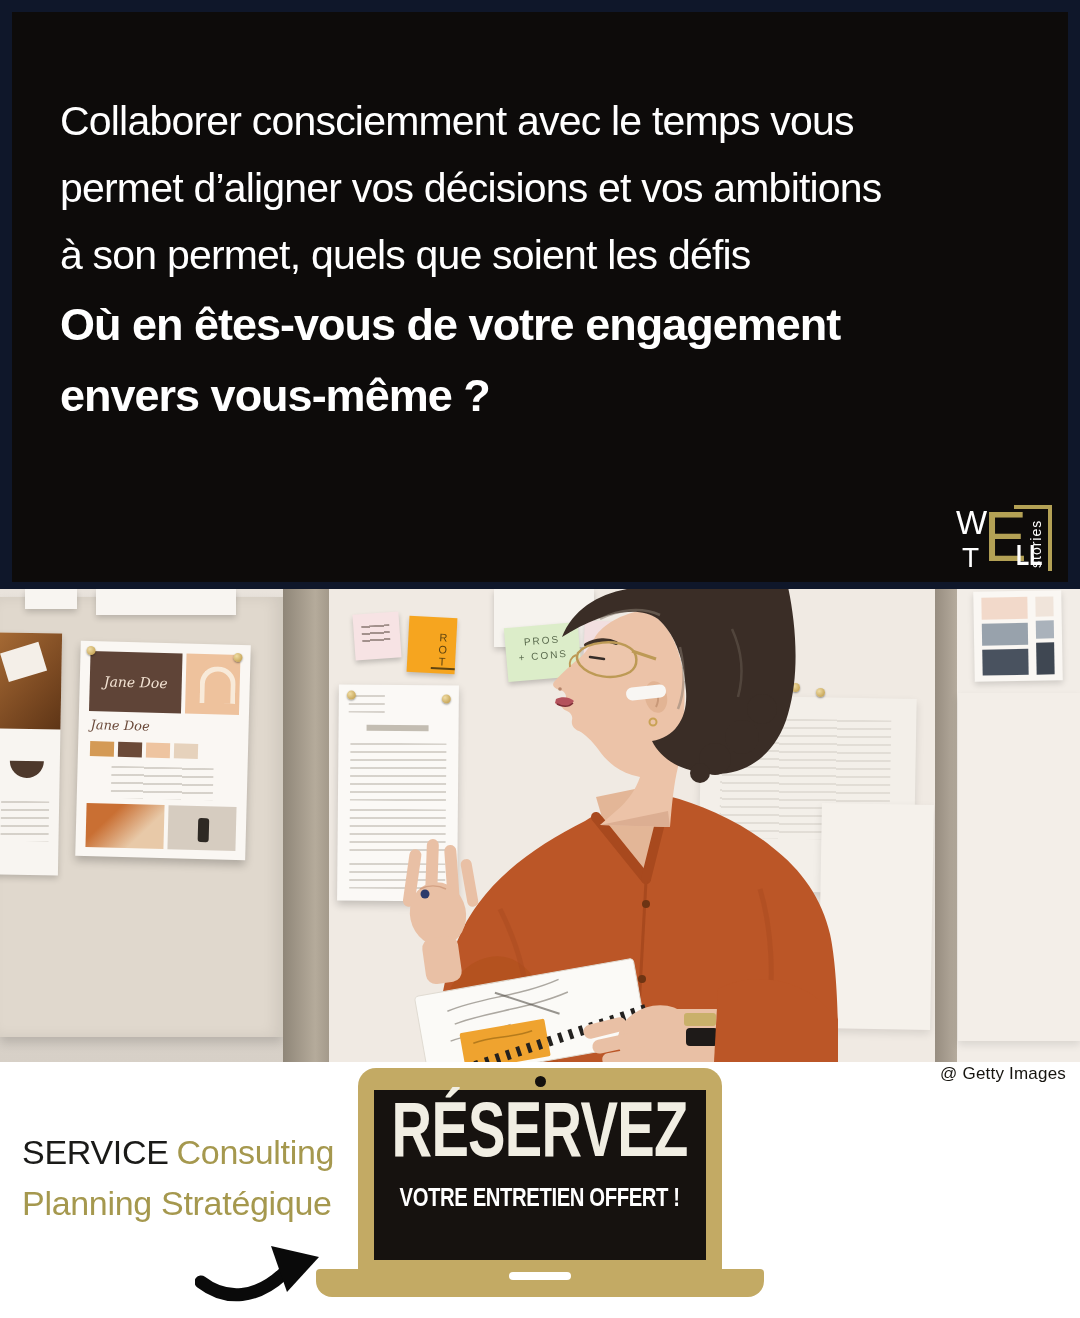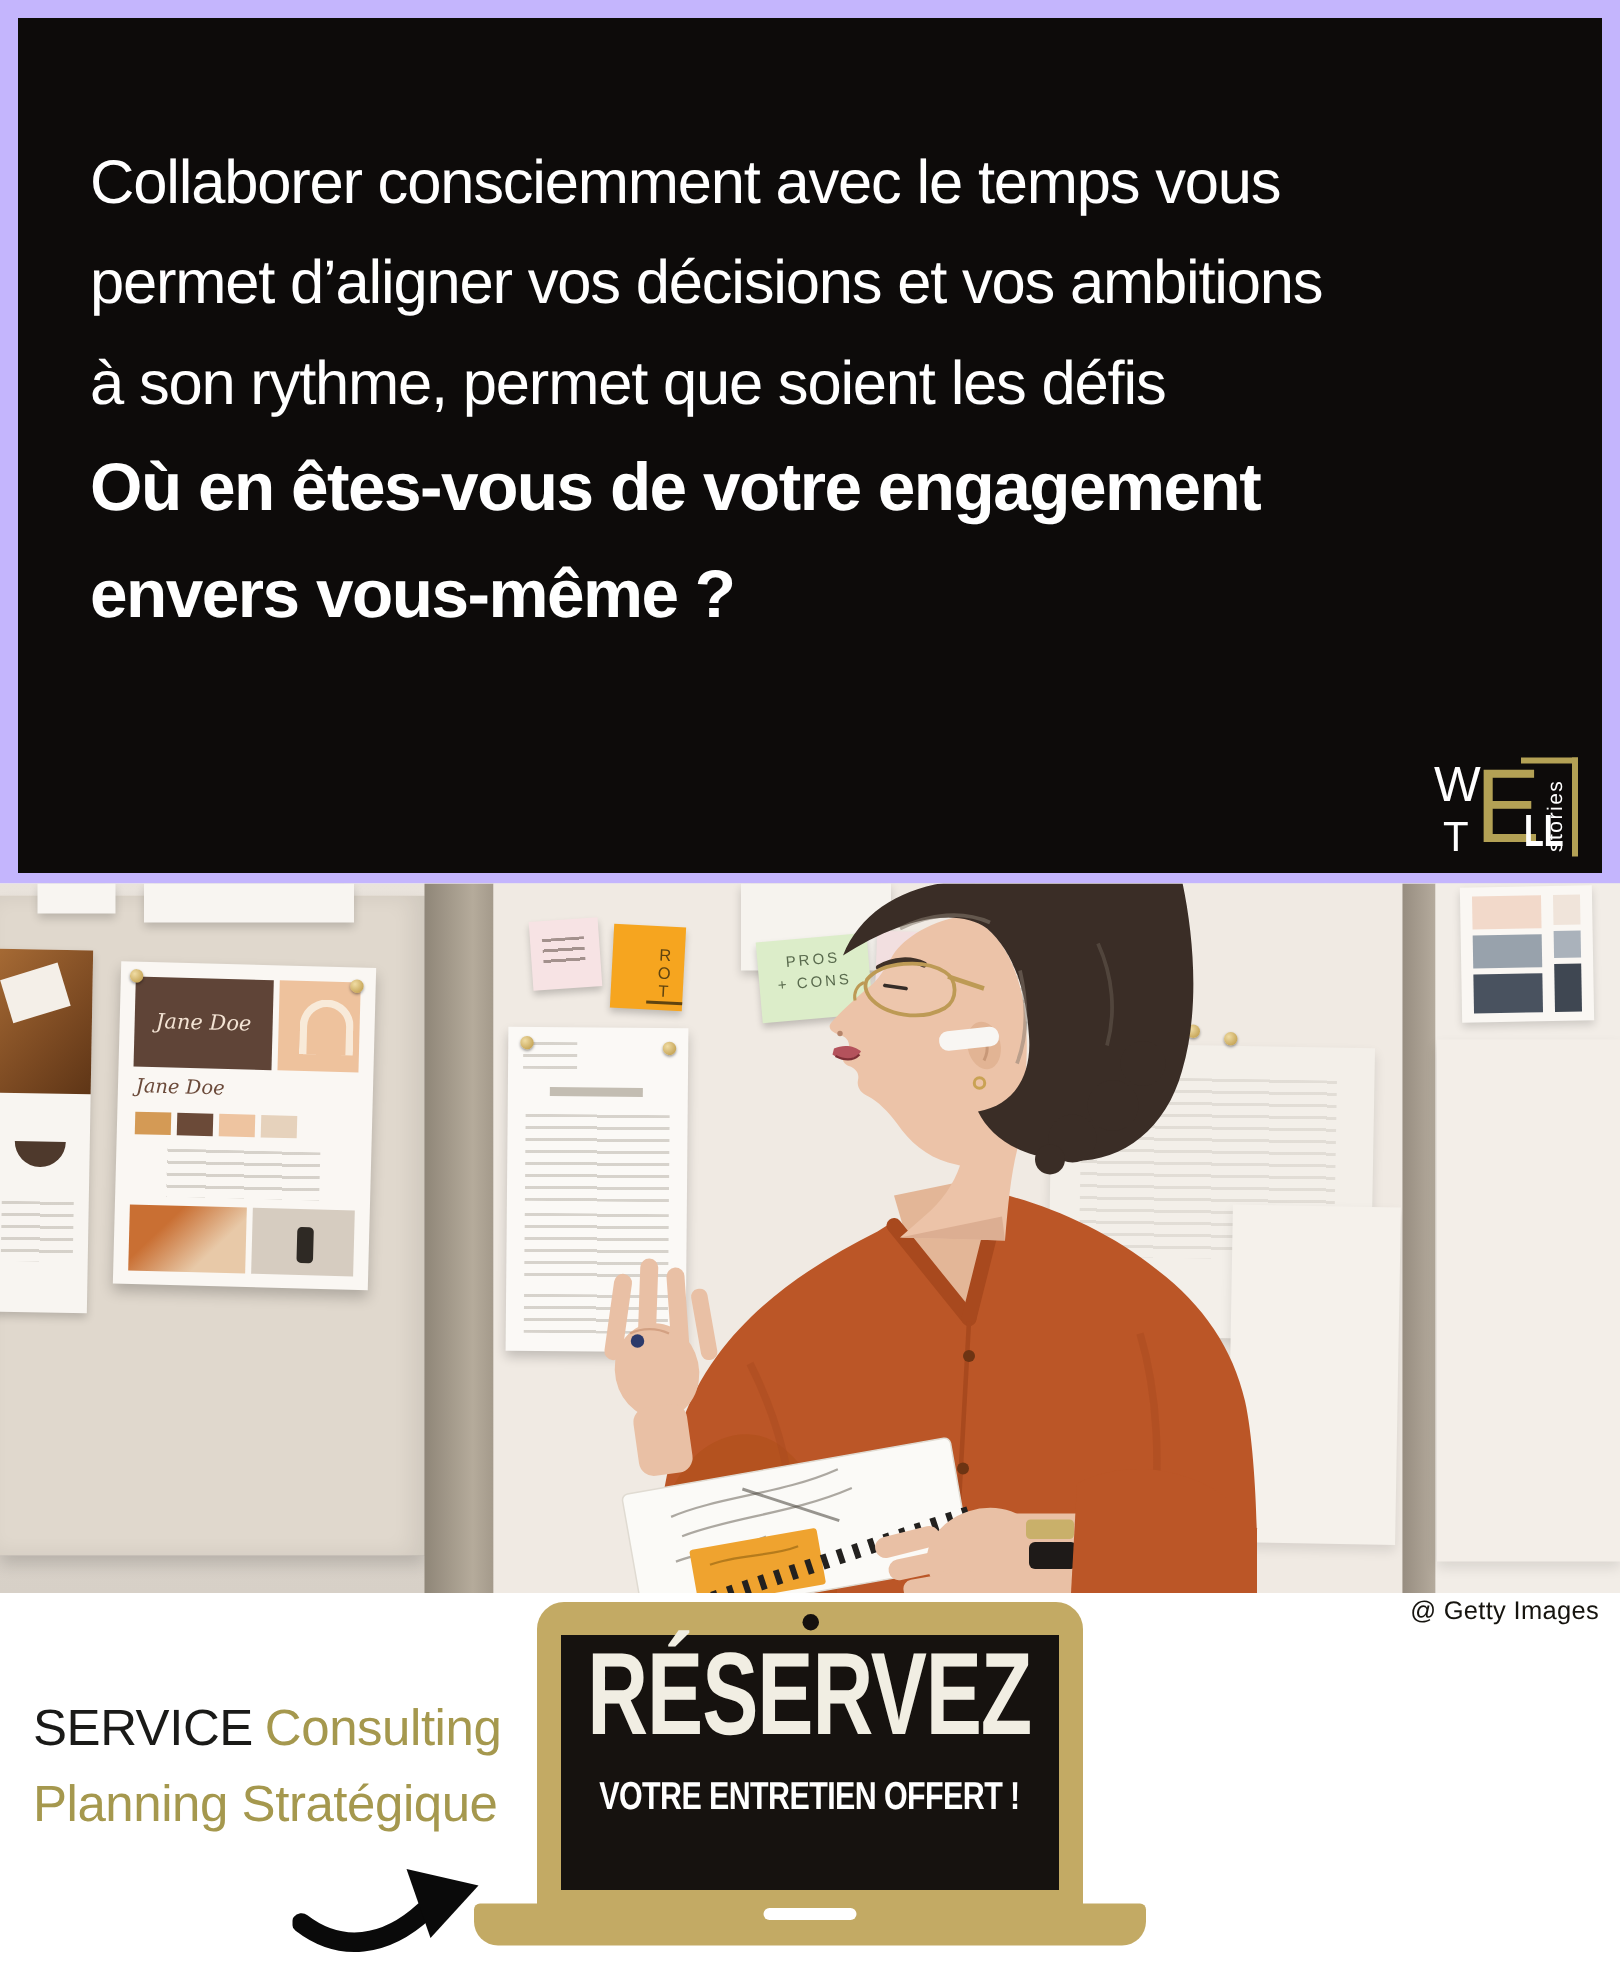--- a/index.html
+++ b/index.html
@@ -1,19 +1,19 @@
 <!DOCTYPE html>
 <html><head>
 <meta charset="utf-8">
 <style>
   html,body{margin:0;padding:0;background:#ffffff;}
   #page{position:relative;width:1080px;height:1318px;overflow:hidden;background:#ffffff;
         font-family:"Liberation Sans",sans-serif;}
   
-  .quote-frame{position:absolute;left:0;top:0;width:1080px;height:589px;background:#c4b5fd;}
+  .quote-frame{position:absolute;left:0;top:0;width:1080px;height:589px;background:#0f172a;}
   .quote-box{position:absolute;left:12px;top:12px;width:1056px;height:570px;background:#0d0b0a;}
   .quote-text{position:absolute;left:48px;top:76px;white-space:nowrap;}
   .quote-text p{margin:0;color:#ffffff;font-size:41px;line-height:67px;letter-spacing:-0.8px;font-weight:400;}
   .quote-text p.q-bold{font-size:45px;line-height:71px;font-weight:700;letter-spacing:-1px;}
   .quote-text p.q-bold:first-of-type{margin-top:4px;}
   
   .logo{position:absolute;right:16px;bottom:4px;width:96px;height:76px;}
   .logo span{position:absolute;color:#fff;line-height:1;}
   .logo .lg-w{left:0;top:4px;font-size:33px;}
   .logo .lg-t{left:6px;top:42px;font-size:28px;}
@@ -89,21 +89,21 @@
 </head>
 <body>
 
 <div id="page">
 
   <div class="quote-frame">
     <div class="quote-box">
       <div class="quote-text">
         <p>Collaborer consciemment avec le temps vous</p>
         <p>permet d’aligner vos décisions et vos ambitions</p>
-        <p>à son rythme, permet que soient les défis</p>
+        <p>à son permet, quels que soient les défis</p>
         <p class="q-bold">Où en êtes-vous de votre engagement</p>
         <p class="q-bold">envers vous-même ?</p>
       </div>
       <div class="logo">
         <span class="lg-w">W</span>
         <span class="lg-t">T</span>
         <span class="lg-e">E</span>
         <span class="lg-ll">LL</span>
         <span class="lg-st">stories</span>
         <div class="lg-br"></div>

